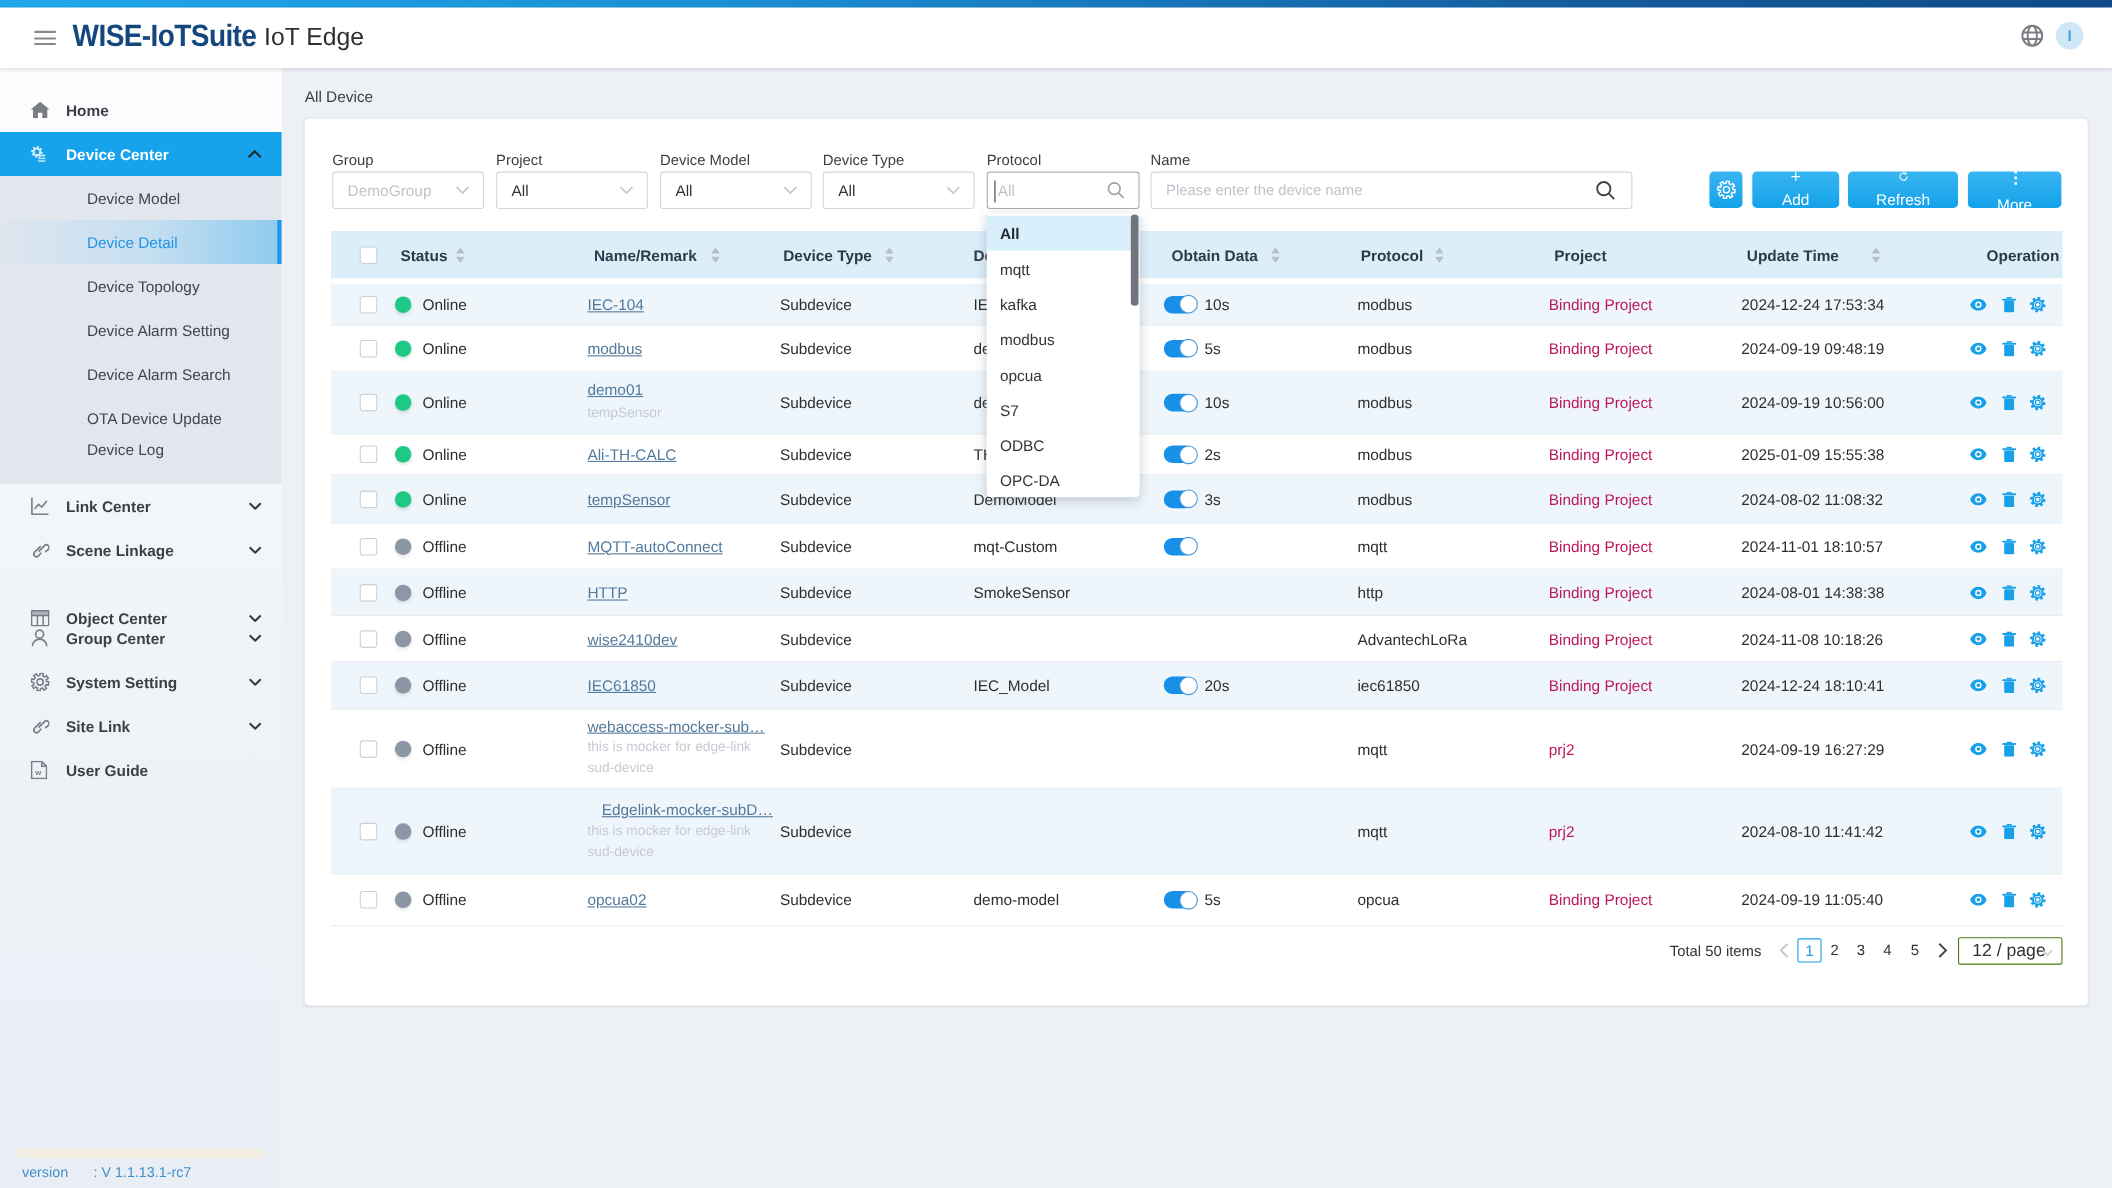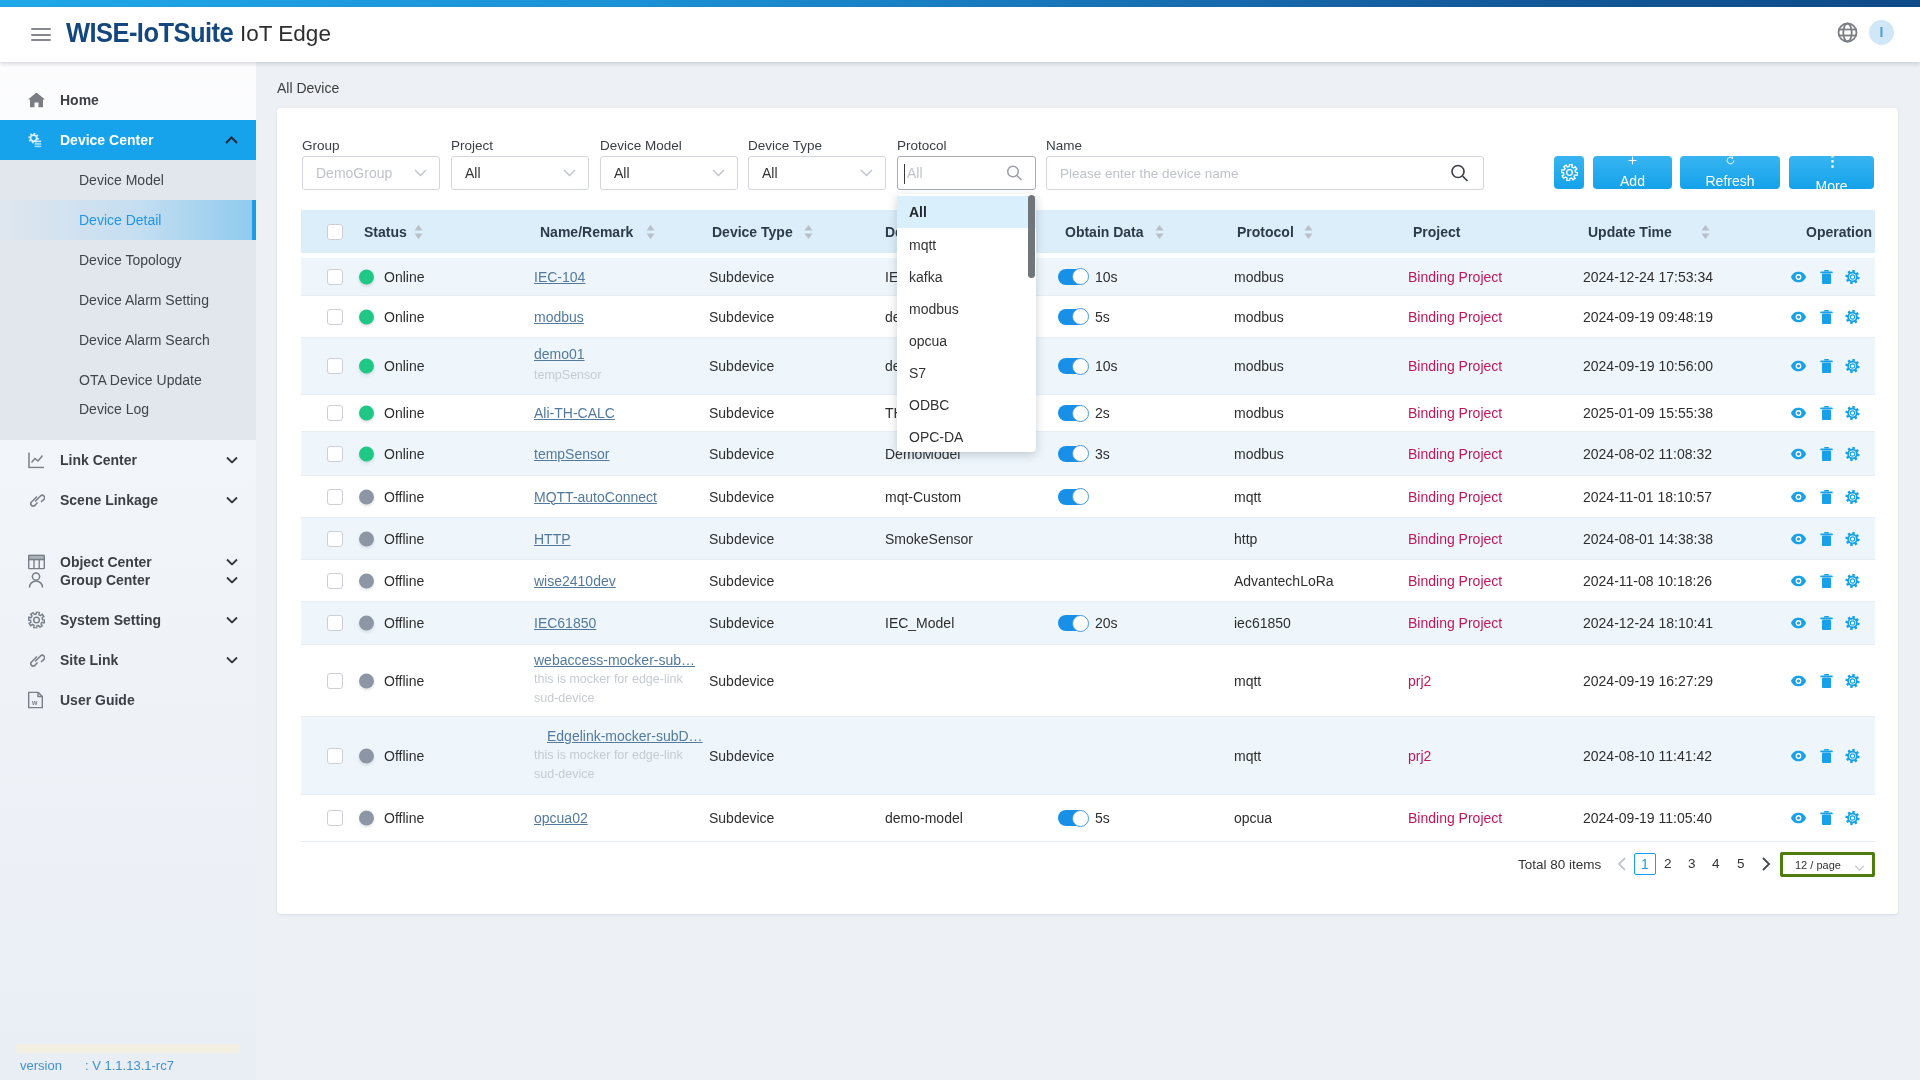--- a/index.html
+++ b/index.html
@@ -49,21 +49,21 @@
 .togvc { position:absolute; left:757px; top:50%; transform:translateY(-50%); }
 .opsvg { position:absolute; top:50%; transform:translateY(-50%); }
 .lnk { color:#537a9c; text-decoration:underline; }
 .remark { color:#c6cbd3; font-size:12.5px; }
 .bp { color:#be185d; }
 .toggle { position:absolute; width:28px; height:16px; border-radius:8px; background:#1890e8; }
 .toggle::after { content:""; position:absolute; right:-3px; top:-0.5px; width:15px; height:15px; border:1px solid #4a9ade; border-radius:50%; background:#fff; }
 
 .pag { position:absolute; font-size:13.5px; color:#333; }
 #pgbox1 { left:1634px; top:853px; width:22px; height:22px; border:1px solid #189fe8; border-radius:2px; color:#189fe8; text-align:center; line-height:21px; font-size:14px; position:absolute; }
-#pgsel { left:1780px; top:852px; width:95px; height:25px; border:3px solid #4d7c0f; border-radius:2px; position:absolute; font-size:11px; color:#333; }
+#pgsel { left:1780px; top:852px; width:95px; height:25px; border:1px solid #4d7c0f; border-radius:2px; position:absolute; font-size:16px; color:#333; }
 
 #ddpanel { left:897px; top:194px; width:139px; height:258px; background:#fff; border-radius:4px; box-shadow:0 3px 10px rgba(60,70,80,.25); z-index:40; position:absolute; }
 .dditem { position:absolute; left:0; width:139px; height:32px; line-height:32px; padding-left:12px; font-size:14px; color:#333; }
 #ddthumb { position:absolute; left:1028px; top:195px; width:7px; height:83px; background:#70757b; border-radius:3.5px; z-index:50; }
 </style>
 </head>
 <body>
 <div id="topbar" class="abs"></div>
 <div id="header" class="abs">
   <div class="hline abs" style="top:21px"></div>
@@ -619,21 +619,21 @@
       <rect x="0.2" y="1.5" width="12.6" height="1.8" rx="0.9" fill="#18a0e8"></rect>
       <rect x="4.2" y="0" width="4.6" height="1.5" fill="#18a0e8"></rect>
     </svg>
   <svg class="opsvg" style="left:1544px" width="15" height="15" viewBox="0 0 18 18">
       <path d="M17.60 9.00L17.07 11.98L14.77 11.53L13.71 13.18L15.08 15.08L12.60 16.81L11.29 14.87L9.38 15.29L9.00 17.60L6.02 17.07L6.47 14.77L4.82 13.71L2.92 15.08L1.19 12.60L3.13 11.29L2.71 9.38L0.40 9.00L0.93 6.02L3.23 6.47L4.29 4.82L2.92 2.92L5.40 1.19L6.71 3.13L8.62 2.71L9.00 0.40L11.98 0.93L11.53 3.23L13.18 4.29L15.08 2.92L16.81 5.40L14.87 6.71L15.29 8.62Z" fill="#18a0e8"></path>
       <circle cx="9" cy="9" r="4.1" fill="#fff"></circle>
       <circle cx="9" cy="9" r="2.6" fill="none" stroke="#18a0e8" stroke-width="1.4"></circle>
     </svg>
 </div>
 
-<div class="pag" style="left:1518px;top:857px">Total 80 items</div>
+<div class="pag" style="left:1518px;top:857px">Total 50 items</div>
 <svg style="position:absolute;left:1617px;top:857px" width="9" height="14" viewBox="0 0 9 14" fill="none" stroke="#c3c8ce" stroke-width="1.8">
     <path d="M8 1 L2 7 L8 13"></path>
   </svg>
 <div id="pgbox1">1</div>
 <div class="pag" style="left:1664px;top:856px">2</div>
 <div class="pag" style="left:1688px;top:856px">3</div>
 <div class="pag" style="left:1712px;top:856px">4</div>
 <div class="pag" style="left:1737px;top:856px">5</div>
 <svg style="position:absolute;left:1762px;top:857px" width="9" height="14" viewBox="0 0 9 14" fill="none" stroke="#44484e" stroke-width="1.8">
     <path d="M1 1 L7 7 L1 13"></path>

